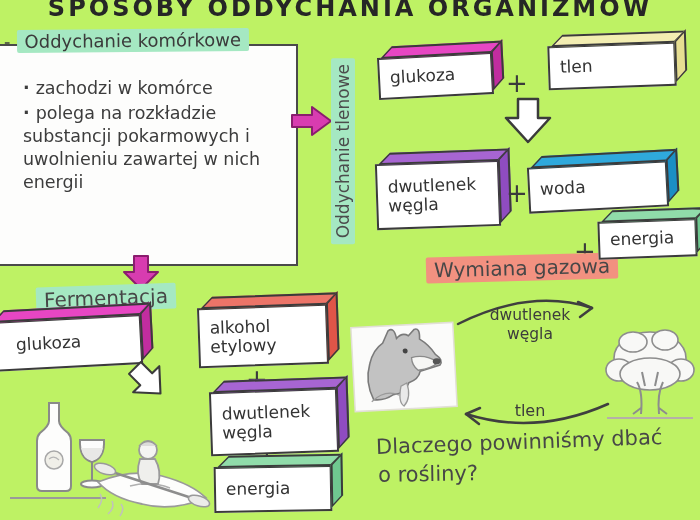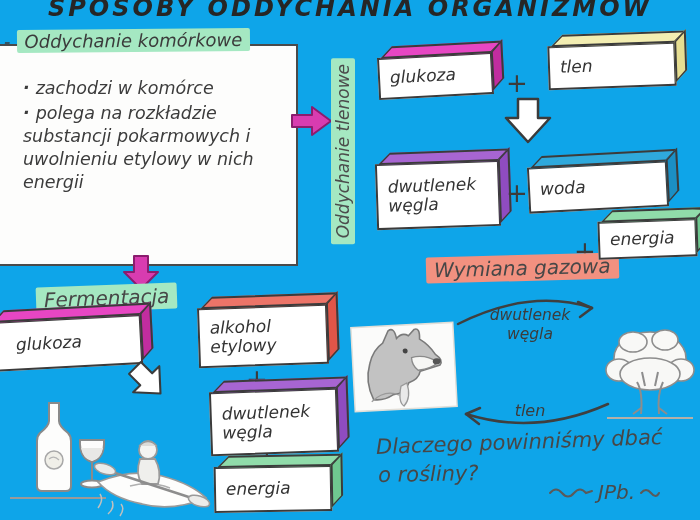--- a/index.html
+++ b/index.html
@@ -1,17 +1,17 @@
 <!DOCTYPE html>
 <html><head>
 <meta charset="utf-8">
 <style>
   html,body{margin:0;padding:0;background:#ffffff;}
-  #page{position:relative;width:700px;height:520px;overflow:hidden;background:#0ea5e9;
-        font-family:"DejaVu Sans",sans-serif;color:#3b3b3b;font-style:italic;}
+  #page{position:relative;width:700px;height:520px;overflow:hidden;background:#bef264;
+        font-family:"DejaVu Sans",sans-serif;color:#3b3b3b;}
 
   
   .title{position:absolute;top:-6px;left:0;width:700px;text-align:center;
          font-size:24px;font-weight:bold;letter-spacing:3px;color:#262626;white-space:nowrap;}
 
   
   .notebox{position:absolute;left:-8px;top:44px;width:302px;height:218px;
            border:2px solid #4a4a4a;background:#fdfdfc;}
   .cell-head{position:absolute;left:4px;top:30px;font-size:18px;z-index:3;transform:rotate(-0.5deg);}
   .cell-head .dash{margin-right:6px;}
@@ -60,21 +60,21 @@
 <div id="page">
 
   <div class="title">SPOSOBY ODDYCHANIA ORGANIZMÓW</div>
 
   <div class="notebox"></div>
   <div class="cell-head">
     <span class="dash">-</span><span class="hl-green">Oddychanie komórkowe</span>
   </div>
   <ul class="bullets">
     <li>zachodzi w komórce</li>
-    <li>polega na rozkładzie substancji pokarmowych i uwolnieniu etylowy w nich energii</li>
+    <li>polega na rozkładzie substancji pokarmowych i uwolnieniu zawartej w nich energii</li>
   </ul>
 
   <svg style="left:290px;top:104px;" width="44" height="34" viewBox="0 0 44 34">
     <polygon points="2,11 22,11 22,3 41,17 22,31 22,23 2,23" fill="#d83cb0" stroke="#8a1d6e" stroke-width="2" stroke-linejoin="round"></polygon>
   </svg>
 
   <div class="vlabel">
     <span>Oddychanie tlenowe</span>
   </div>
 
@@ -142,29 +142,20 @@
       <ellipse cx="30" cy="20" rx="14" ry="10"></ellipse>
       <ellipse cx="62" cy="18" rx="13" ry="10"></ellipse>
       <ellipse cx="47" cy="52" rx="30" ry="16"></ellipse>
     </g>
     <path d="M38 92 Q40 70 34 60 M56 92 Q54 72 60 60 M42 64 L39 50 M52 64 L55 50 M30 92 L38 86 M64 92 L56 86" fill="none" stroke="#8d8d8d" stroke-width="2"></path>
     <line x1="4" y1="96" x2="90" y2="96" stroke="#b5b0a8" stroke-width="2"></line>
   </svg>
 
   <div class="qtext" style="left:376px;top:430px;transform:rotate(-2deg);">Dlaczego powinniśmy dbać</div>
   <div class="qtext" style="left:378px;top:462px;transform:rotate(-1deg);">o rośliny?</div>
-  <div class="sig">
-    <svg style="position:static;" width="46" height="12" viewBox="0 0 46 12">
-      <path d="M2 7 q6 -7 12 0 t12 0 t12 0 l6 -2" fill="none" stroke="#5a5a5a" stroke-width="2" stroke-linecap="round"></path>
-    </svg>
-    <span>JPb.</span>
-    <svg style="position:static;" width="22" height="10" viewBox="0 0 22 10">
-      <path d="M2 6 q5 -6 10 0 t8 0" fill="none" stroke="#5a5a5a" stroke-width="2" stroke-linecap="round"></path>
-    </svg>
-  </div>
 
   <div class="heading" style="left:36px;top:286px;transform:rotate(-2deg);">
     <span class="hl-green">Fermentacja</span>
   </div>
 
   <div class="b3 pink" style="left:-10px;top:318px;width:152px;height:50px;transform:rotate(-3deg);">
     <span style="margin-left:14px;">glukoza</span>
   </div>
 
   <svg style="left:126px;top:360px;transform:rotate(-45deg);" width="44" height="42" viewBox="0 0 52 50">

